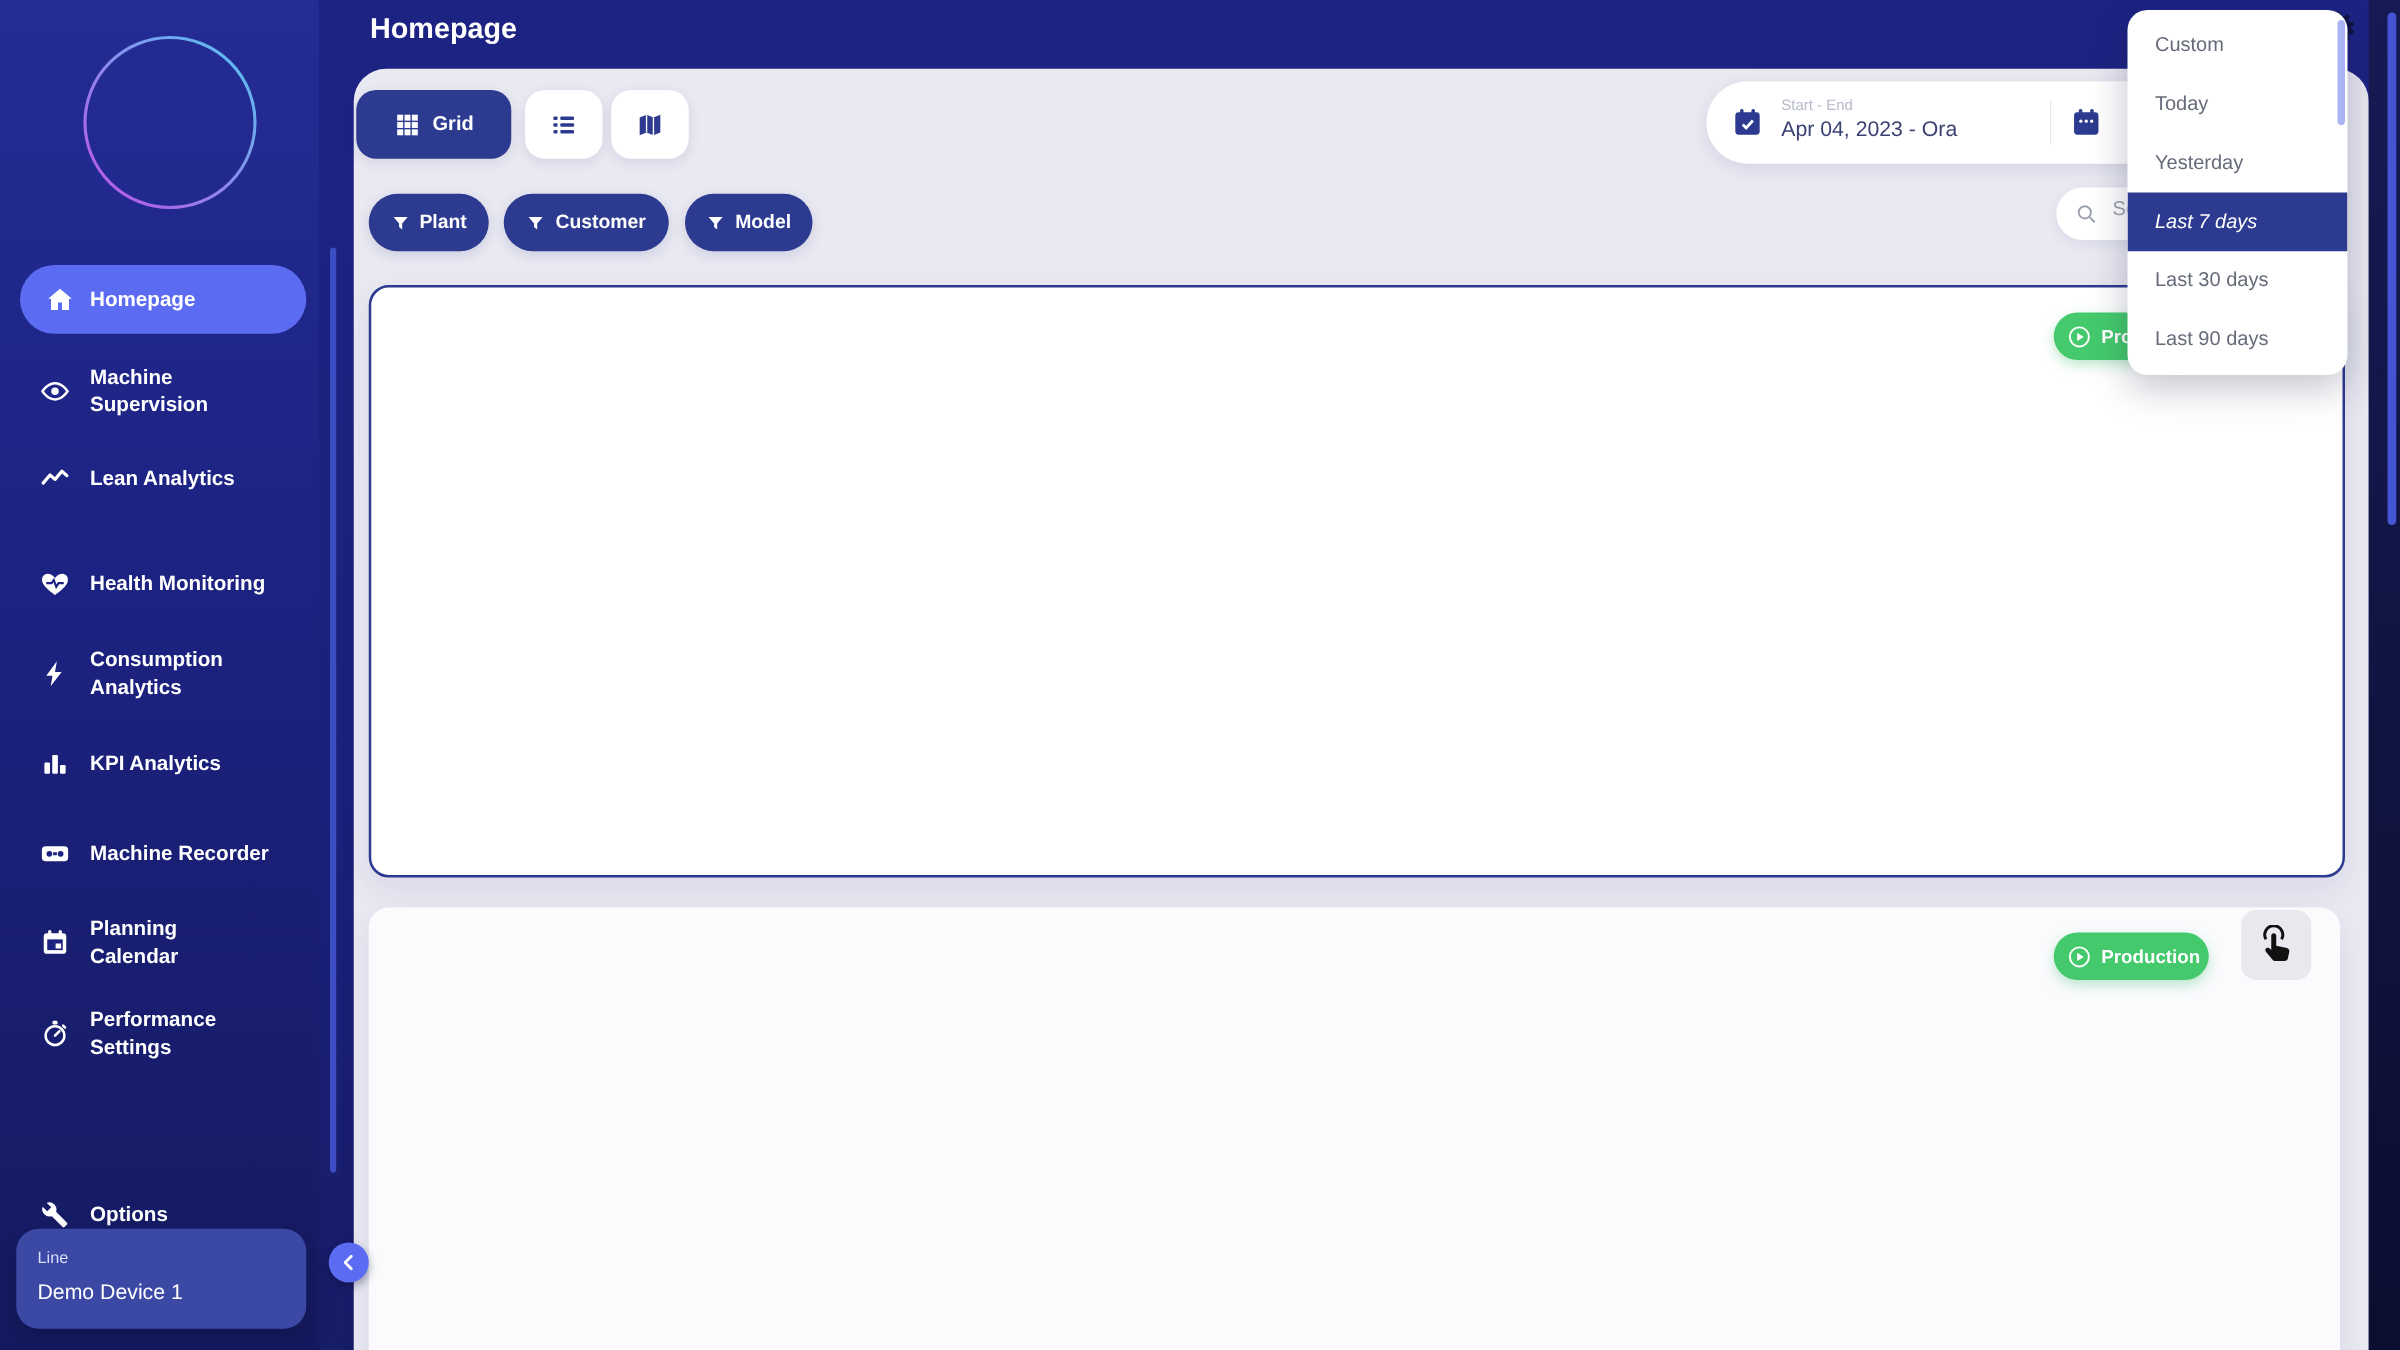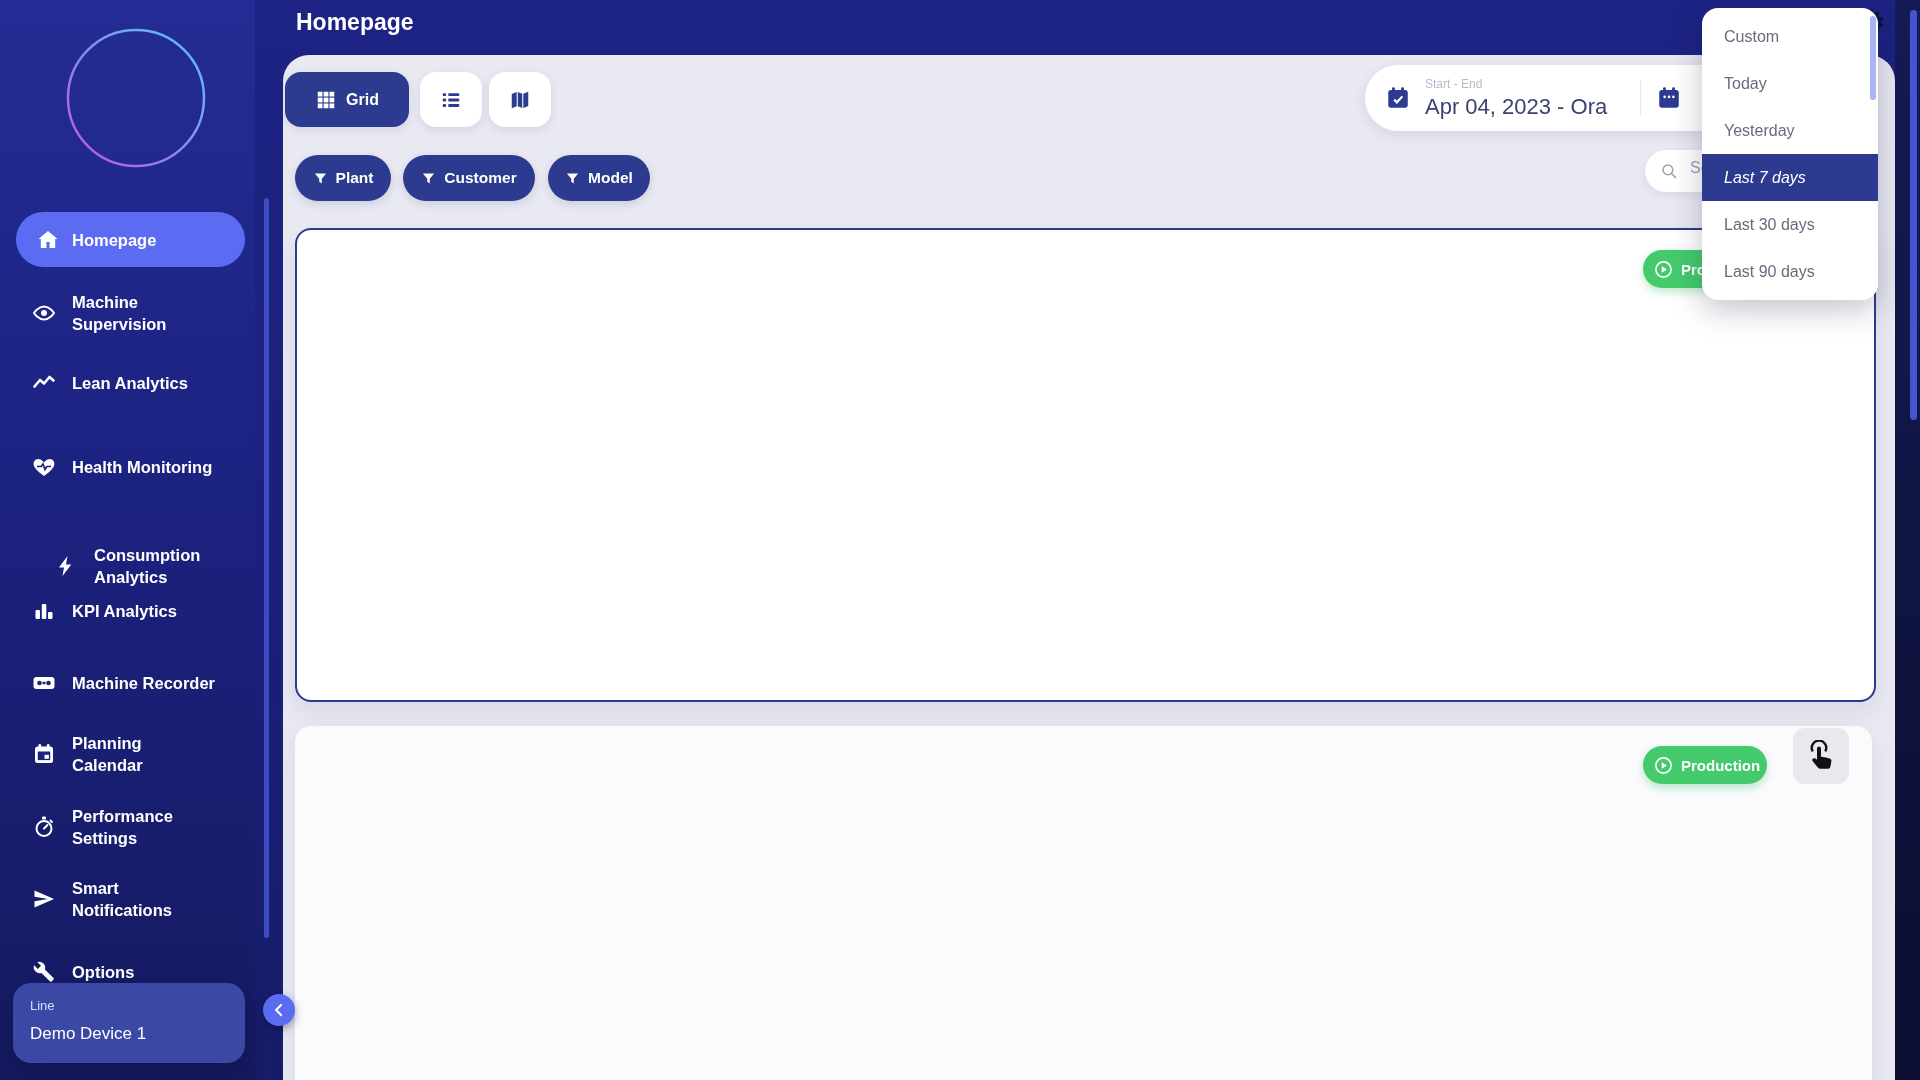--- a/index.html
+++ b/index.html
@@ -419,21 +419,21 @@
         <use href="#i-funnel"></use>
       </svg>
     <span>Model</span>
   </div>
 
   <div id="date-pill" class="abs">
     <svg class="dp" style="left:20px;top:20px;width:26px;height:26px;color:#2c3a8f;">
         <use href="#i-calcheck"></use>
       </svg>
     <div class="dp" style="left:60px;top:12px;font-size:12px;color:#b6bacb;">Start - End</div>
-    <div class="dp" style="left:60px;top:29px;font-size:22px;color:#3b4273;">Apr 04, 2023 - Ora</div>
+    <div class="dp" style="left:60px;top:29px;font-size:17px;color:#3b4273;">Apr 04, 2023 - Ora</div>
     <div class="dp" style="left:275px;top:15px;width:1px;height:36px;background:#e8e9ef;"></div>
     <svg class="dp" style="left:291px;top:20px;width:26px;height:26px;color:#2c3a8f;">
         <use href="#i-caldots"></use>
       </svg>
   </div>
 
   <div id="search-pill" class="abs"></div>
   <svg class="abs" style="left:1660px;top:162px;width:18px;height:18px;color:#9ba1ad;z-index:4;">
       <use href="#i-search"></use>
     </svg>
@@ -630,21 +630,21 @@
           <use href="#i-linechart"></use>
         </svg>
       <div class="nav-label">Lean Analytics</div>
     </div>
     <div class="nav-item" style="top:456px;height:22px;">
       <svg class="nav-icon">
           <use href="#i-heart"></use>
         </svg>
       <div class="nav-label">Health Monitoring</div>
     </div>
-    <div class="nav-item" style="top:544px;height:44px;margin-left:22px;">
+    <div class="nav-item" style="top:517px;height:44px;">
       <svg class="nav-icon">
           <use href="#i-bolt"></use>
         </svg>
       <div class="nav-label">Consumption
 Analytics</div>
     </div>
     <div class="nav-item" style="top:600px;height:22px;">
       <svg class="nav-icon">
           <use href="#i-bars"></use>
         </svg>
@@ -662,27 +662,20 @@
         </svg>
       <div class="nav-label">Planning
 Calendar</div>
     </div>
     <div class="nav-item" style="top:805px;height:44px;">
       <svg class="nav-icon">
           <use href="#i-stopwatch"></use>
         </svg>
       <div class="nav-label">Performance
 Settings</div>
-    </div>
-    <div class="nav-item" style="top:877px;height:44px;">
-      <svg class="nav-icon">
-          <use href="#i-plane"></use>
-        </svg>
-      <div class="nav-label">Smart
-Notifications</div>
     </div>
     <div class="nav-item" style="top:961px;height:22px;">
       <svg class="nav-icon">
           <use href="#i-wrench"></use>
         </svg>
       <div class="nav-label">Options</div>
     </div>
   </div>
   <div id="sidebar-scroll" class="abs"></div>
 

